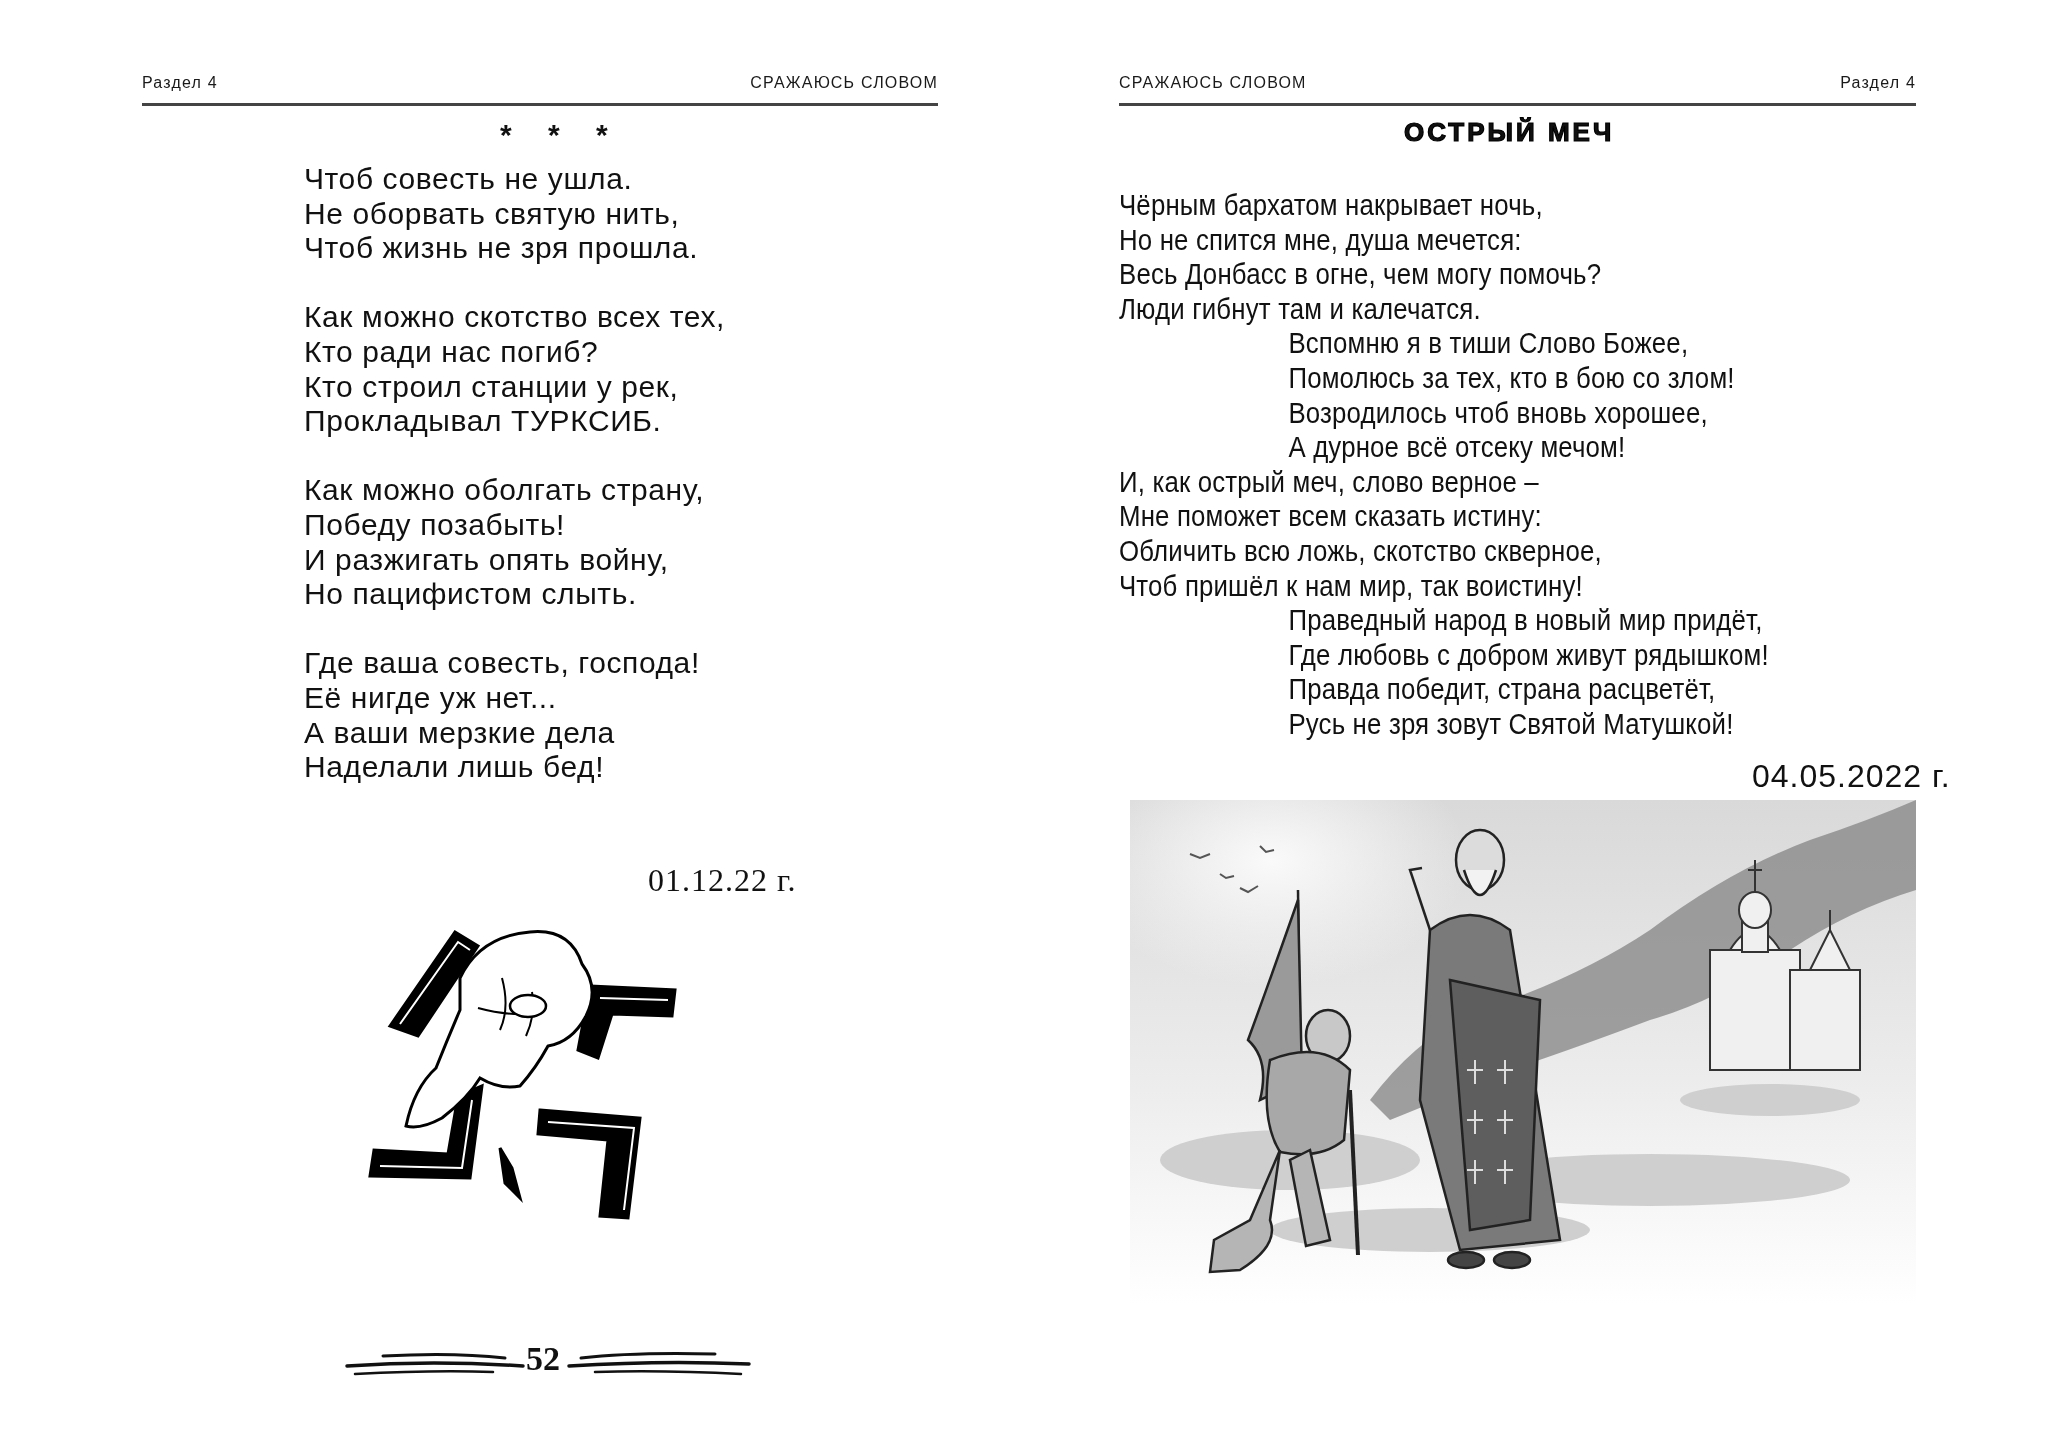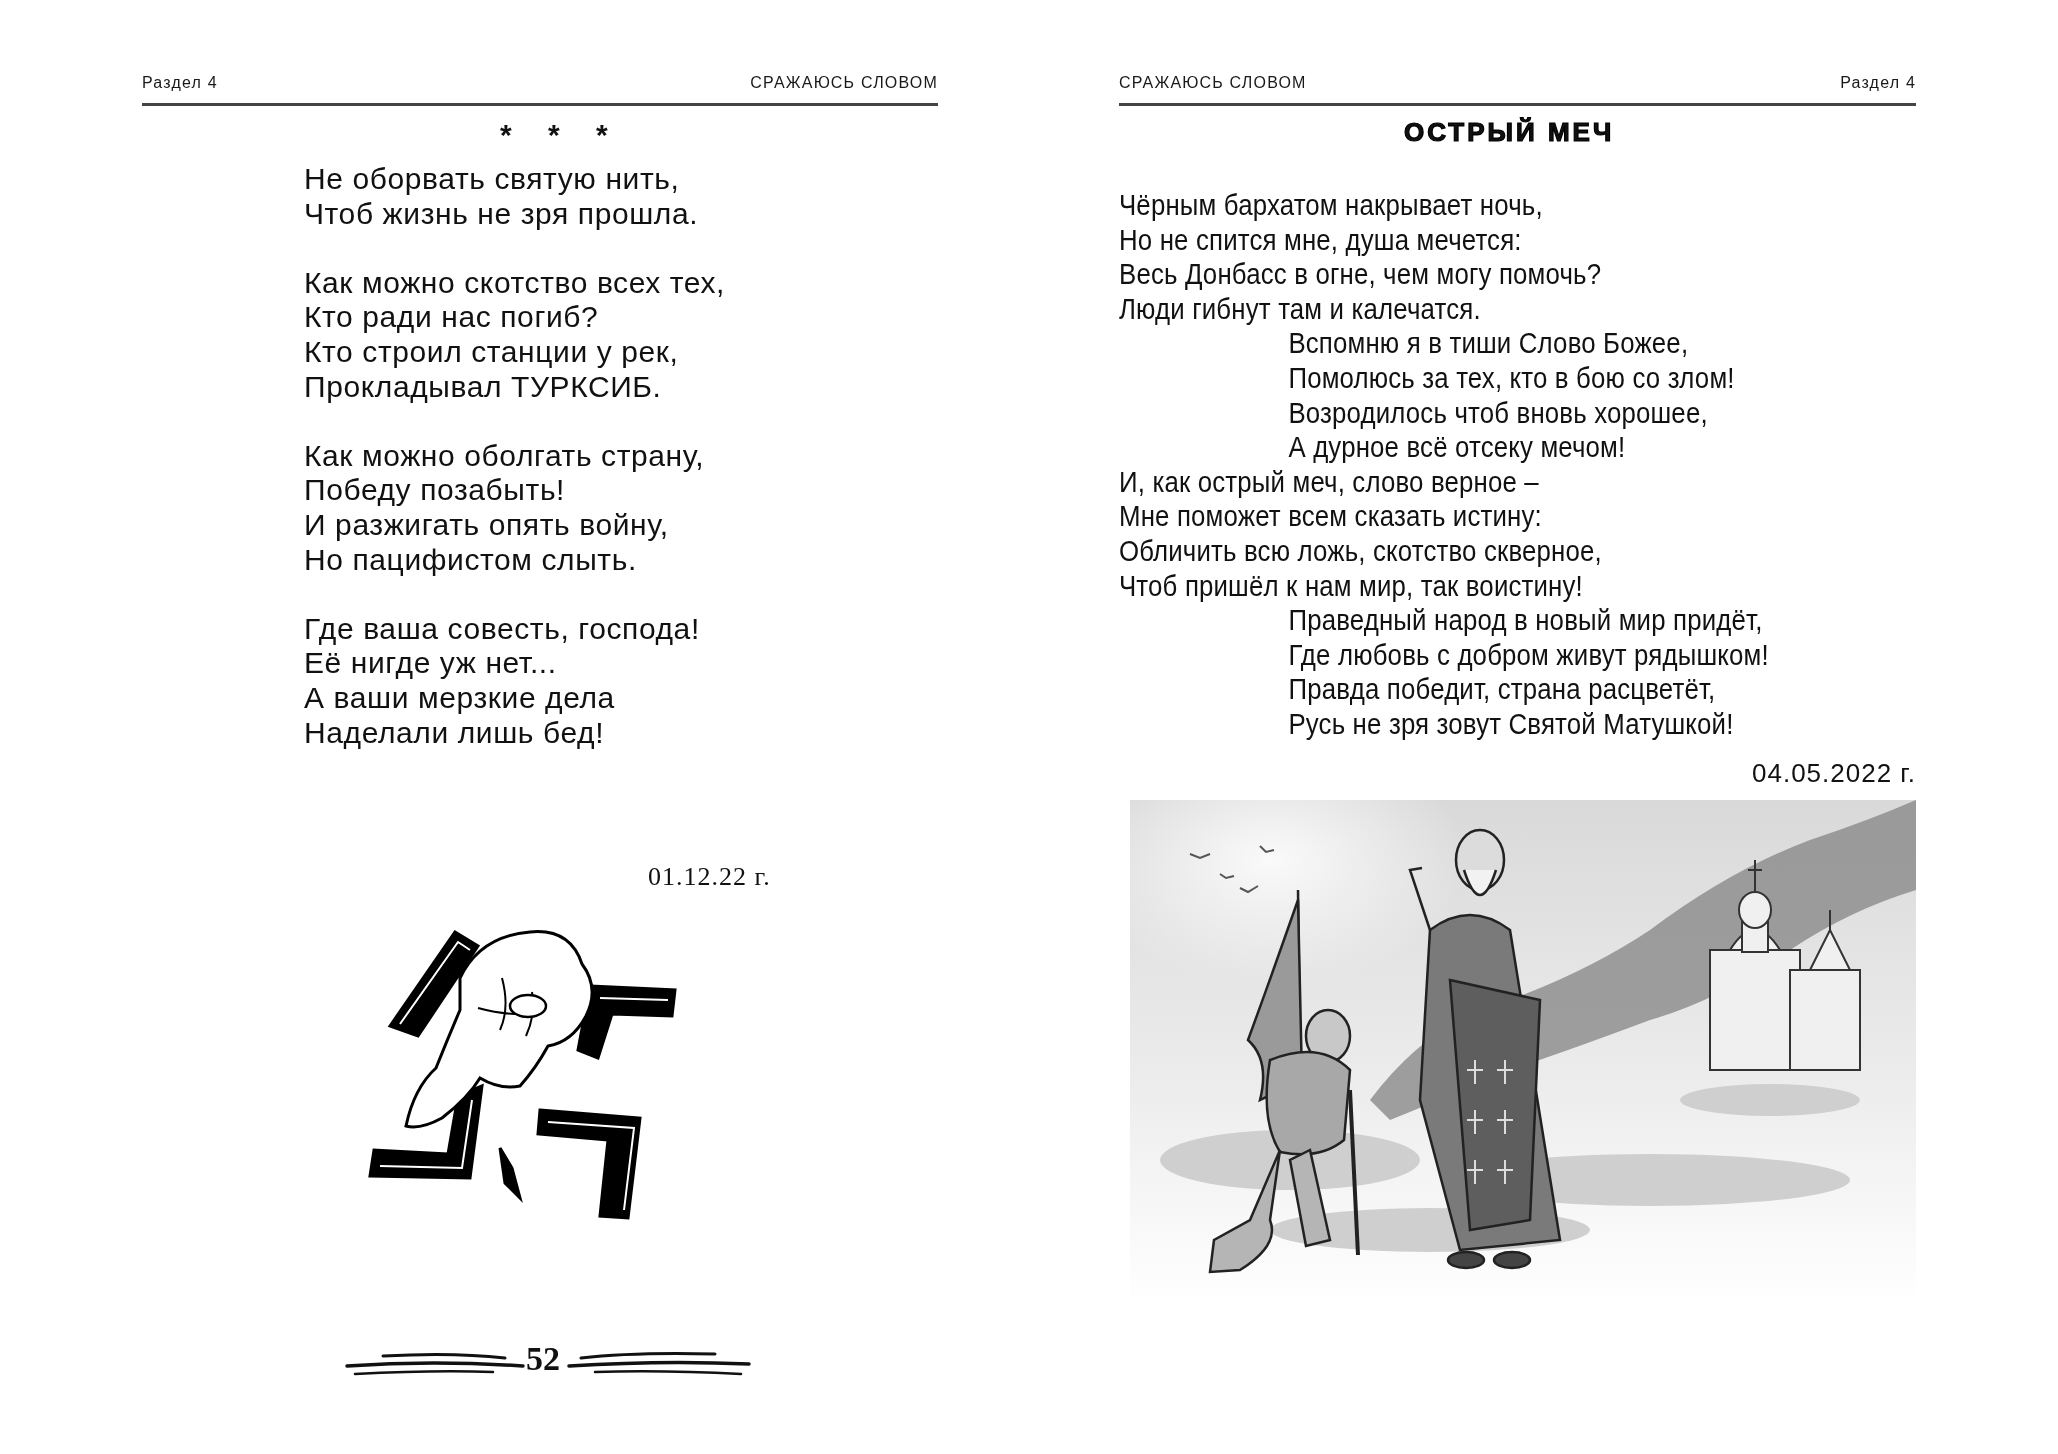--- a/index.html
+++ b/index.html
@@ -16,21 +16,21 @@
   #page-left .running-head { left: 142px; width: 796px; }
   #page-right .running-head { left: 90px; width: 797px; }
 
   .stars { position: absolute; left: 500px; top: 118px; font-size: 30px; font-weight: bold; letter-spacing: 14px; }
 
   .poem { position: absolute; font-size: 30px; line-height: 34.6px; margin: 0; }
   .poem .line { display: block; white-space: nowrap; }
   .poem .gap { display: block; height: 34.6px; }
   #poem-left { left: 304px; top: 162px; letter-spacing: 0.6px; }
 
-  .date { position: absolute; font-size: 26px; letter-spacing: 1px; }
+  .date { position: absolute; font-size: 32px; letter-spacing: 1px; }
   #date-left { left: 648px; top: 862px; font-family: Liberation Serif, serif; }
 
   .fig { position: absolute; }
   #fig-left { left: 350px; top: 918px; width: 340px; height: 320px; }
 
   .folio { position: absolute; top: 1340px; width: 420px; height: 50px; }
   #folio-left { left: 333px; }
   .folio .num { position: absolute; left: 50%; top: 0; transform: translateX(-50%);
                 font-family: "Liberation Serif", "DejaVu Serif", serif; font-weight: bold; font-size: 34px; }
   .folio svg { position: absolute; top: 0; left: 0; }
@@ -50,20 +50,21 @@
 <div class="page" id="page-left">
   <div class="running-head">
     <span class="lft">Раздел 4</span>
     <span class="rgt">СРАЖАЮСЬ СЛОВОМ</span>
     <div class="rule"></div>
   </div>
 
   <div class="stars">* * *</div>
 
   <div class="poem" id="poem-left">
+    <span class="line">Чтоб совесть не ушла.</span>
     <span class="line">Не оборвать святую нить,</span>
     <span class="line">Чтоб жизнь не зря прошла.</span>
     <span class="gap"></span>
     <span class="line">Как можно скотство всех тех,</span>
     <span class="line">Кто ради нас погиб?</span>
     <span class="line">Кто строил станции у рек,</span>
     <span class="line">Прокладывал ТУРКСИБ.</span>
     <span class="gap"></span>
     <span class="line">Как можно оболгать страну,</span>
     <span class="line">Победу позабыть!</span>

